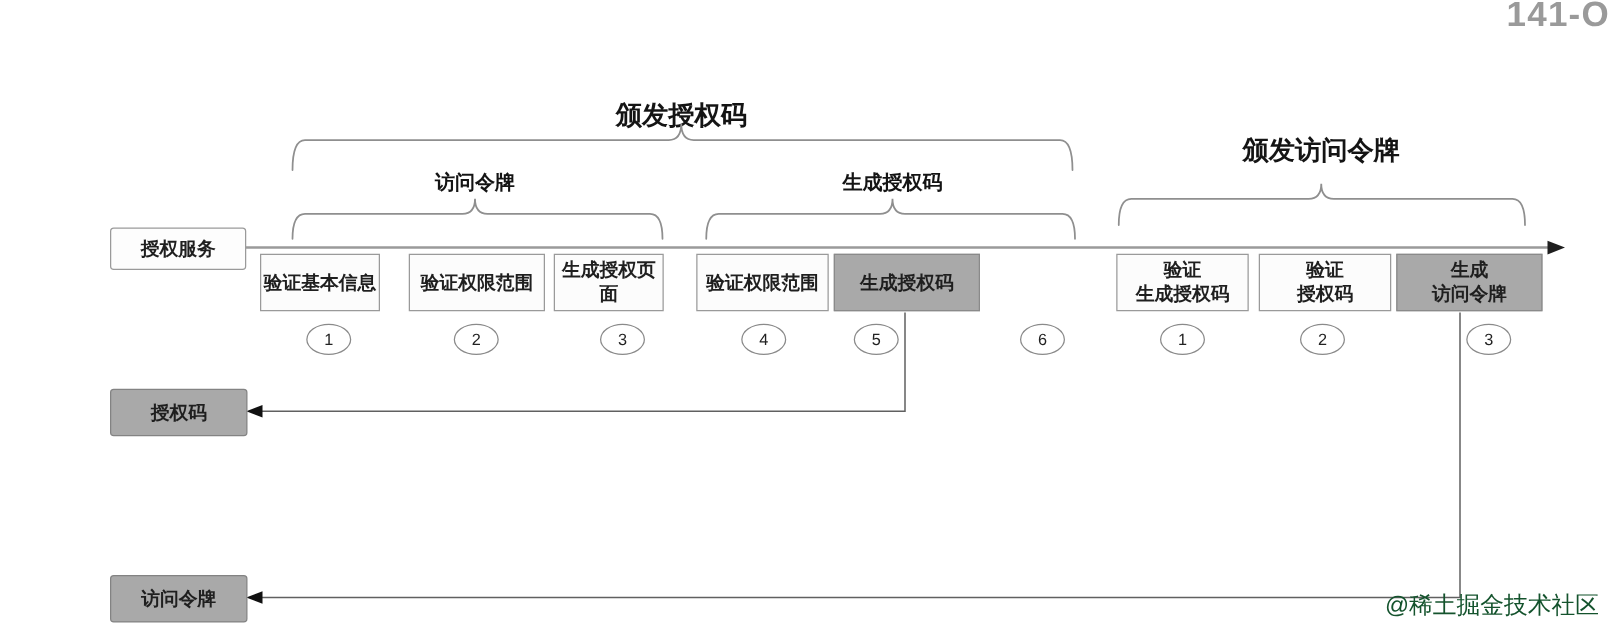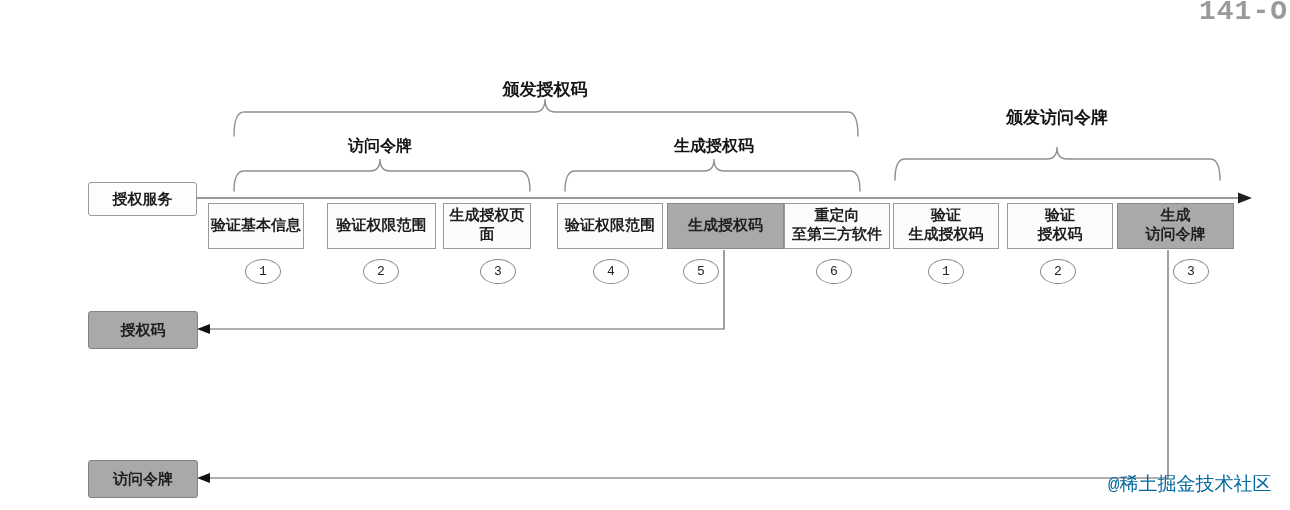--- a/index.html
+++ b/index.html
@@ -1,29 +1,29 @@
 <!DOCTYPE html>
 <html><head>
 <meta charset="utf-8">
 <style>
   html,body{margin:0;padding:0;background:#ffffff;}
   #stage{
     position:relative;width:1290px;height:510px;background:#ffffff;overflow:hidden;
-    font-family:Liberation Mono, monospace;color:#1f1f1f;
+    font-family:Liberation Sans, sans-serif;color:#1f1f1f;
   }
   .abs{position:absolute;}
   
   .corner{
     top:-4px;right:2px;font-size:28px;font-weight:700;color:#9a9a9a;letter-spacing:1px;
   }
   
   .phase-label{
     transform:translateX(-50%);font-weight:700;white-space:nowrap;color:#141414;
   }
-  .phase-lg{font-size:17px;}
+  .phase-lg{font-size:21px;}
   .phase-sm{font-size:16px;}
   
   .lane-box{
     width:107px;height:32px;display:flex;align-items:center;justify-content:center;
     background:#fdfdfd;border:1px solid #9a9a9a;border-radius:3px;
     font-size:15px;font-weight:600;z-index:3;text-align:center;
   }
   .lane-box.gray{background:#a9a9a9;border-color:#838383;height:36px;width:108px;}
   
   .step{
@@ -33,21 +33,21 @@
   }
   .step.hl{background:#a9a9a9;border-color:#8a8a8a;}
   
   .circle{
     top:259px;width:34px;height:23px;border:1px solid #8a8a8a;border-radius:50%;
     background:#ffffff;display:flex;align-items:center;justify-content:center;
     font-size:13px;color:#222;z-index:2;
   }
   
   .watermark{
-    left:1108px;top:471px;font-size:19px;color:#0369a1;z-index:4;white-space:nowrap;
+    left:1108px;top:471px;font-size:19px;color:#14532d;z-index:4;white-space:nowrap;
   }
   svg.layer{position:absolute;left:0;top:0;z-index:1;pointer-events:none;}
 </style>
 </head>
 <body>
 
 <div id="stage">
 
   <svg class="layer" width="1290" height="510" viewBox="0 0 1290 510">
 
@@ -99,24 +99,20 @@
     <span></span>
   </div>
   <div class="abs step" style="left:557px;width:106px">
     <span>验证权限范围</span>
     <span></span>
   </div>
   <div class="abs step hl" style="left:667px;width:117px">
     <span>生成授权码</span>
     <span></span>
   </div>
-  <div class="abs step" style="left:784px;width:106px">
-    <span>重定向</span>
-    <span>至第三方软件</span>
-  </div>
   <div class="abs step" style="left:893px;width:106px">
     <span>验证</span>
     <span>生成授权码</span>
   </div>
   <div class="abs step" style="left:1007px;width:106px">
     <span>验证</span>
     <span>授权码</span>
   </div>
   <div class="abs step hl" style="left:1117px;width:117px">
     <span>生成</span>

